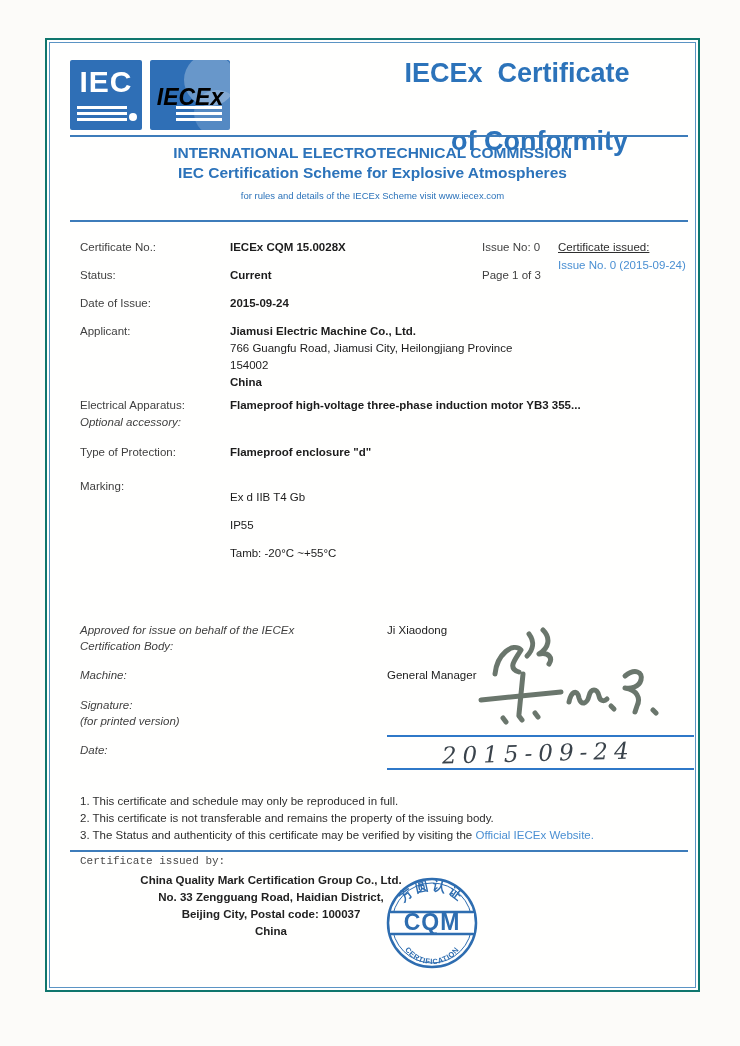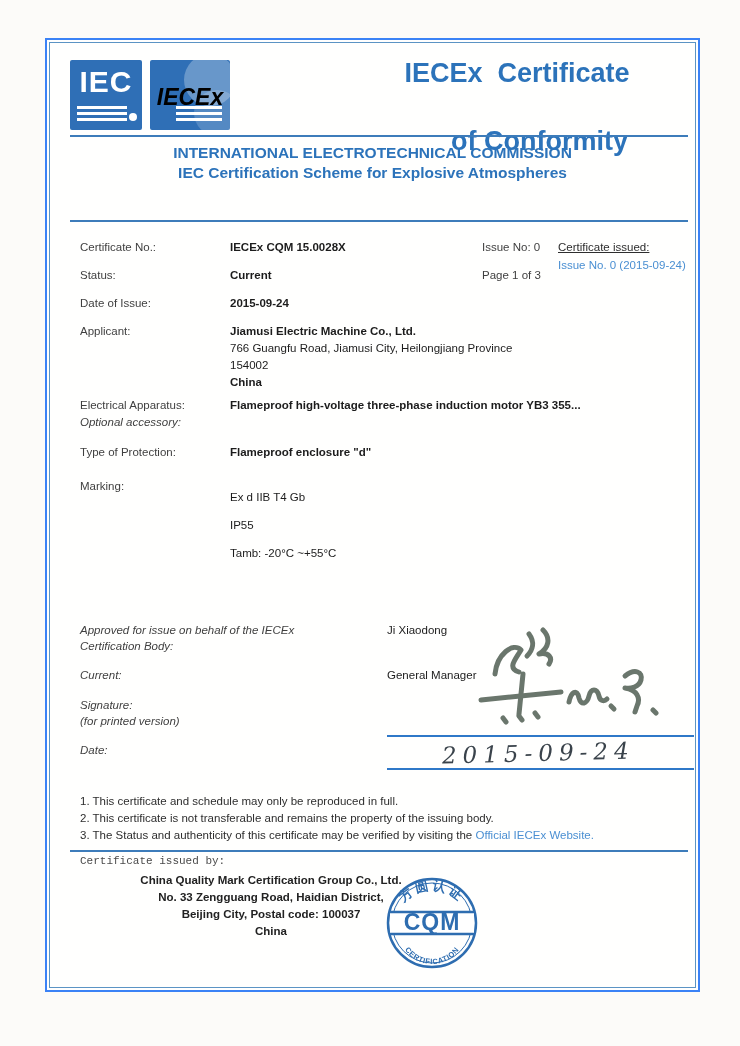--- a/index.html
+++ b/index.html
@@ -1,20 +1,20 @@
 <!DOCTYPE html>
 <html><head>
 <meta charset="utf-8">
 <style>
   html,body{margin:0;padding:0;}
   body{background:#f4f3f0;}
   .stage{position:relative;width:740px;height:1046px;background:#fcfbf9;overflow:hidden;
          font-family:"Liberation Sans", sans-serif;color:#2e2e2e;}
   .cert{position:absolute;left:45px;top:38px;width:651px;height:950px;background:#fffffe;
-        border:2px solid #3b82f6;box-shadow:inset 0 0 0 2px #ffffff, inset 0 0 0 3px #5b94c4;}
+        border:2px solid #0f766e;box-shadow:inset 0 0 0 2px #ffffff, inset 0 0 0 3px #5b94c4;}
   .abs{position:absolute;}
   
   .logo-iec{position:absolute;left:23px;top:20px;width:72px;height:70px;background:#2f6fb6;border-radius:2px;}
   .logo-iec .iec-text{position:absolute;left:0;right:0;top:5px;text-align:center;color:#fff;
         font-size:30px;font-weight:bold;letter-spacing:1px;}
   .logo-iec .bar{position:absolute;left:7px;width:50px;height:3px;background:#fff;}
   .logo-iec .dot{position:absolute;left:59px;top:53px;width:8px;height:8px;border-radius:50%;background:#fff;}
   .logo-iecex{position:absolute;left:103px;top:20px;width:80px;height:70px;background:#2f6fb6;border-radius:2px;overflow:hidden;}
   .logo-iecex .globe1{position:absolute;left:34px;top:-6px;width:52px;height:52px;border-radius:50%;
         background:rgba(255,255,255,0.28);}
@@ -70,20 +70,21 @@
       <span class="bar" style="top:52px"></span>
       <span class="bar" style="top:58px"></span>
     </div>
 
     <div class="title"><span>IECEx  Certificate</span><br>
       <span>of Conformity</span></div>
 
     <div class="hline" style="top:95px"></div>
     <div class="commission1" style="top:104px">INTERNATIONAL ELECTROTECHNICAL COMMISSION</div>
     <div class="commission2" style="top:124px">IEC Certification Scheme for Explosive Atmospheres</div>
+    <div class="commission-note" style="top:150px">for rules and details of the IECEx Scheme visit www.iecex.com</div>
     <div class="hline" style="top:180px"></div>
 
     <div class="lbl" style="top:201px">Certificate No.:</div>
     <div class="val b" style="top:201px">IECEx CQM 15.0028X</div>
     <div class="col3" style="top:201px">Issue No: 0</div>
     <div class="hist-label" style="top:201px">Certificate issued:</div>
     <div class="hist-link" style="top:219px">Issue No. 0 (2015-09-24)</div>
 
     <div class="lbl" style="top:229px">Status:</div>
     <div class="val b" style="top:229px">Current</div>
@@ -107,21 +108,21 @@
 
     <div class="lbl" style="top:440px">Marking:</div>
     <div class="val" style="top:451px">Ex d IIB T4 Gb</div>
     <div class="val" style="top:479px">IP55</div>
     <div class="val" style="top:507px">Tamb: -20°C ~+55°C</div>
 
     <div class="lbl it" style="top:584px">Approved for issue on behalf of the IECEx</div>
     <div class="lbl it" style="top:600px">Certification Body:</div>
     <div class="abs" style="left:340px;top:584px;font-size:11.5px;color:#1c1c1c">Ji Xiaodong</div>
 
-    <div class="lbl it" style="top:629px">Current:</div>
+    <div class="lbl it" style="top:629px">Machine:</div>
     <div class="abs" style="left:340px;top:629px;font-size:11.5px;color:#1c1c1c">General Manager</div>
 
     <div class="lbl it" style="top:659px">Signature:</div>
     <div class="lbl it" style="top:675px">(for printed version)</div>
     <div class="lbl it" style="top:704px">Date:</div>
 
     <svg class="sig-svg" width="200" height="120" viewBox="0 0 200 120">
       <g stroke="#5e6b60" stroke-width="5" fill="none" stroke-linecap="round" stroke-linejoin="round" opacity="0.92">
         <path d="M28,52 C30,32 46,20 54,28 C48,38 40,46 52,50"></path>
         <path d="M62,12 c6,8 4,16 -2,22"></path>

